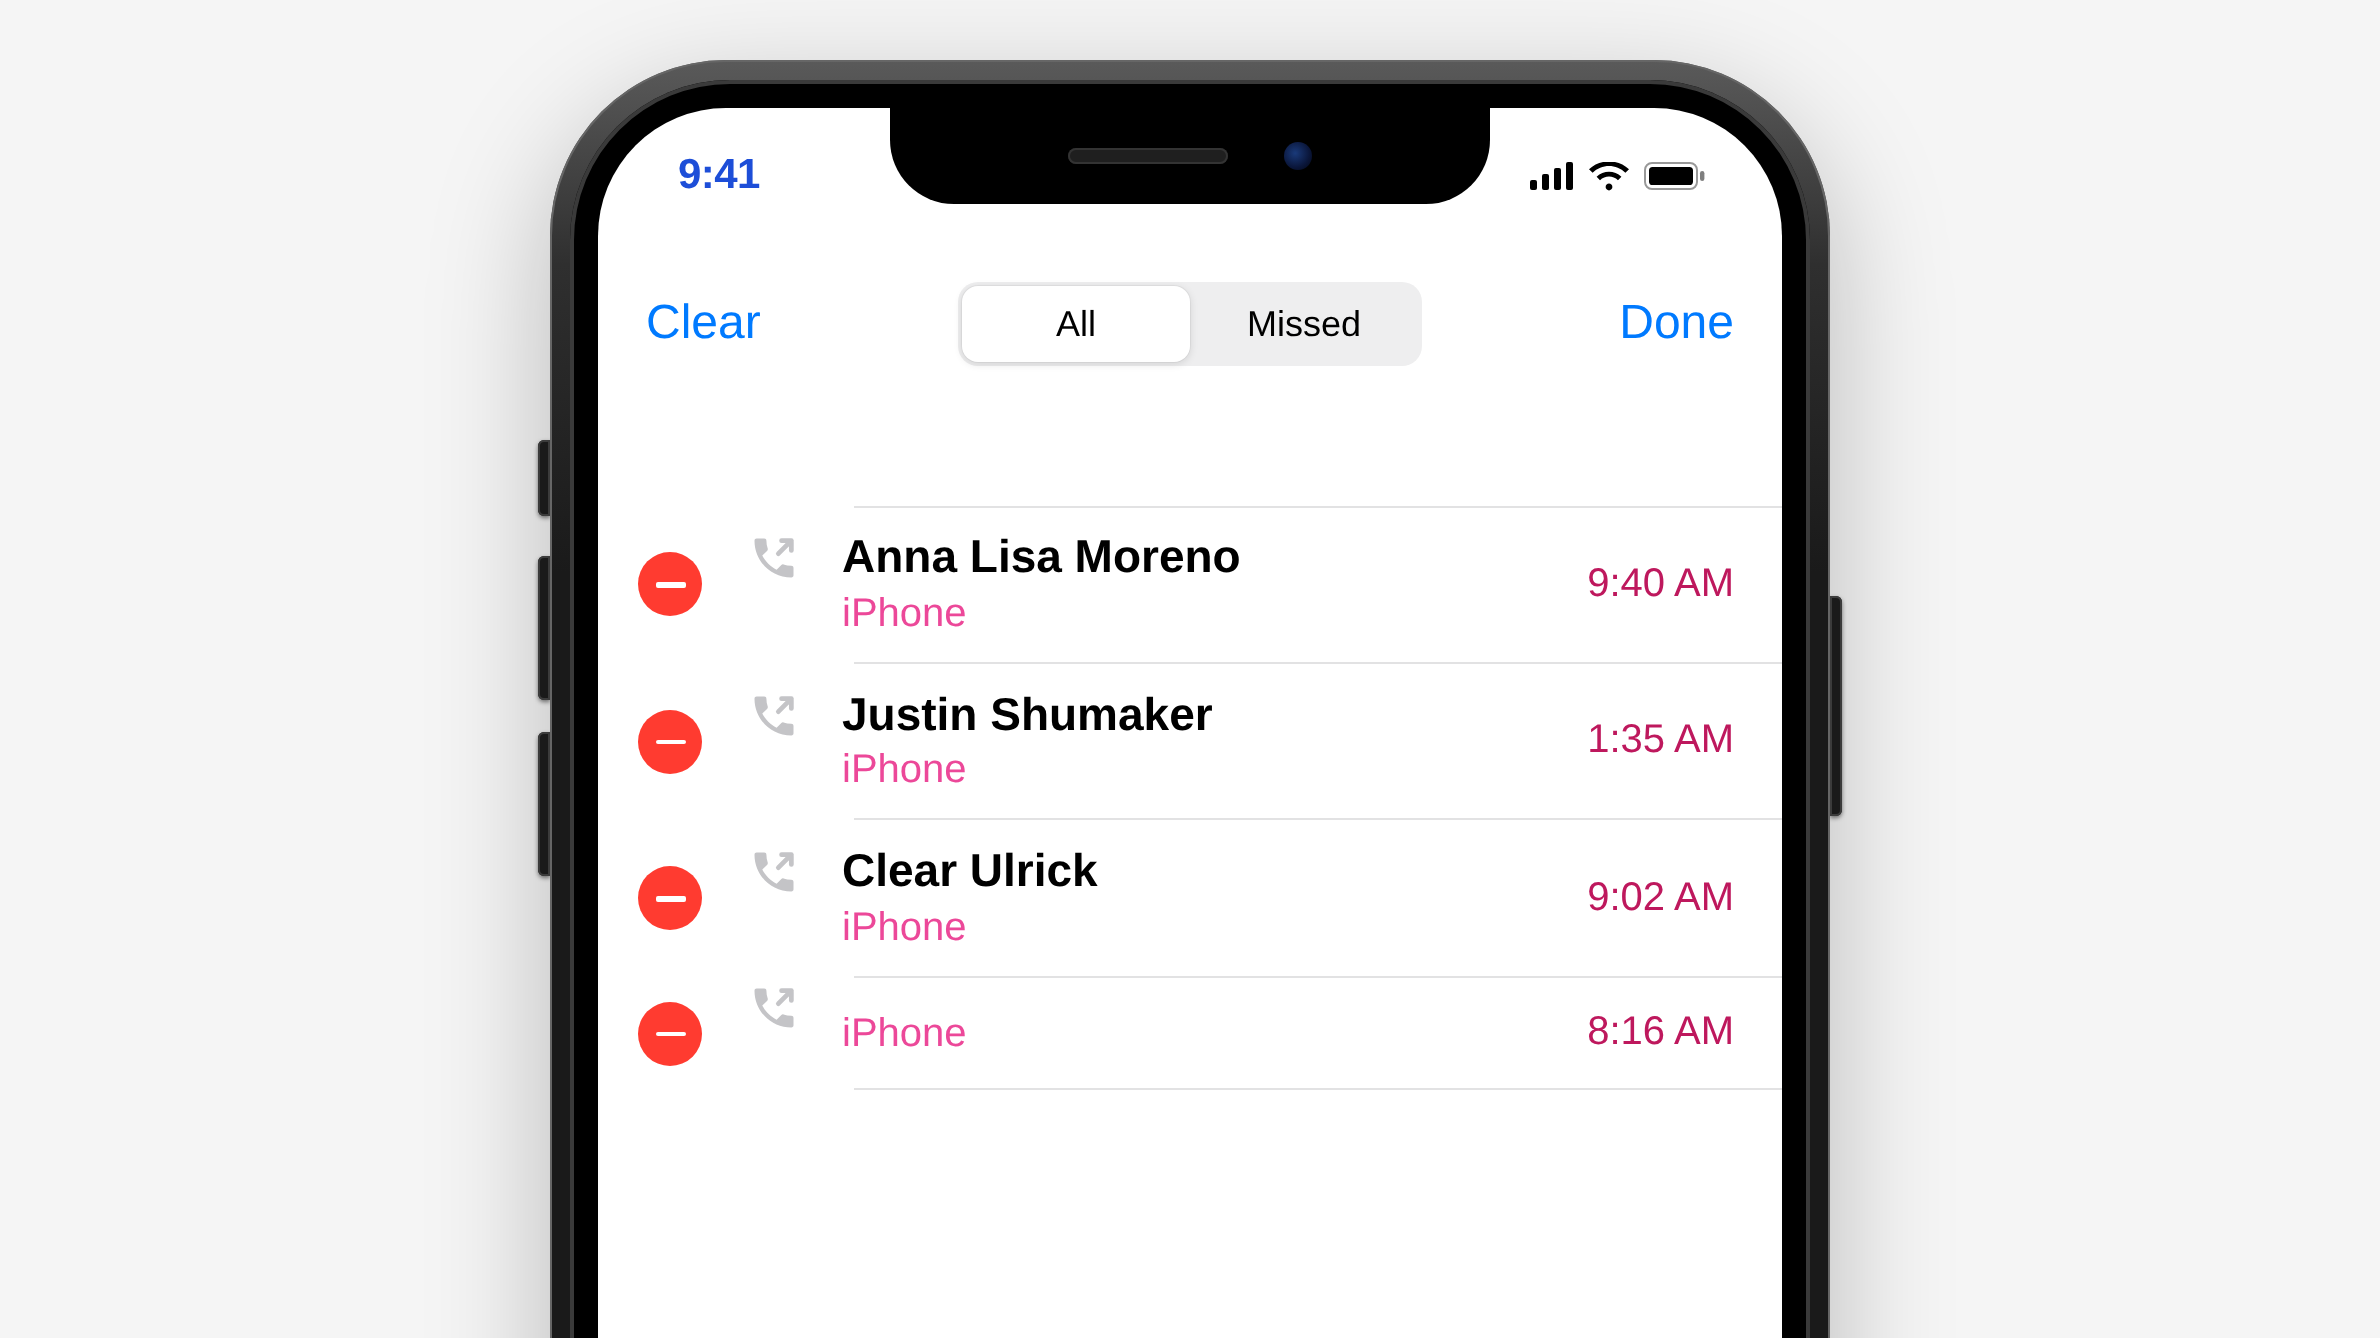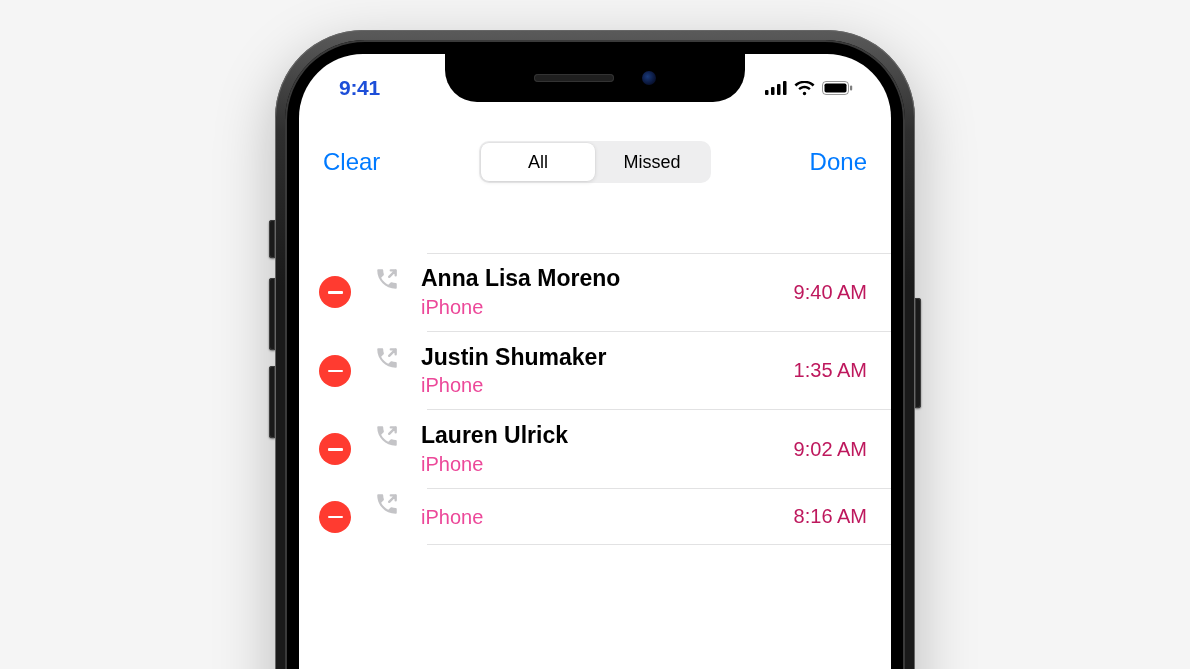--- a/index.html
+++ b/index.html
@@ -341,21 +341,21 @@
               <div class="delete-btn">
                 <span class="minus"></span>
               </div>
               <div class="call-icon">
                 <svg width="26" height="26" viewBox="0 0 24 24">
                   <path fill="#c4c4c7" d="M6.6 10.8c1.4 2.8 3.8 5.1 6.6 6.6l2.2-2.2c.3-.3.7-.4 1-.2 1.1.4 2.3.6 3.6.6.6 0 1 .4 1 1V20c0 .6-.4 1-1 1C10.6 21 3 13.4 3 4c0-.6.4-1 1-1h3.5c.6 0 1 .4 1 1 0 1.2.2 2.4.6 3.6.1.4 0 .8-.2 1l-2.3 2.2z"></path>
                   <path fill="none" stroke="#c4c4c7" stroke-width="2.2" stroke-linecap="round" stroke-linejoin="round" d="M14 10 L20 4 M20 4 L15.5 4 M20 4 L20 8.5"></path>
                 </svg>
               </div>
               <div class="call-info">
-                <div class="call-name">Lauren Ulrick</div>
+                <div class="call-name">Clear Ulrick</div>
                 <div class="call-sub">iPhone</div>
               </div>
               <div class="call-time">9:02 AM</div>
             </div>
             <div class="call-row">
               <div class="delete-btn">
                 <span class="minus"></span>
               </div>
               <div class="call-icon">
                 <svg width="26" height="26" viewBox="0 0 24 24">

